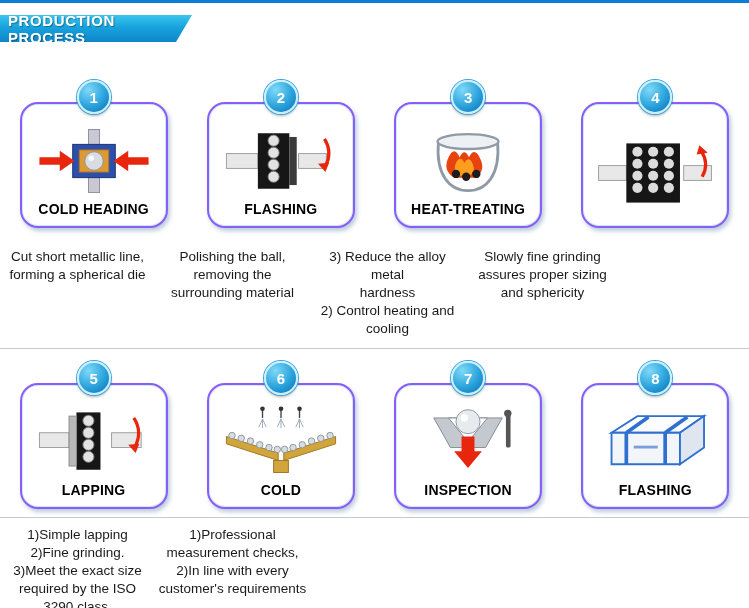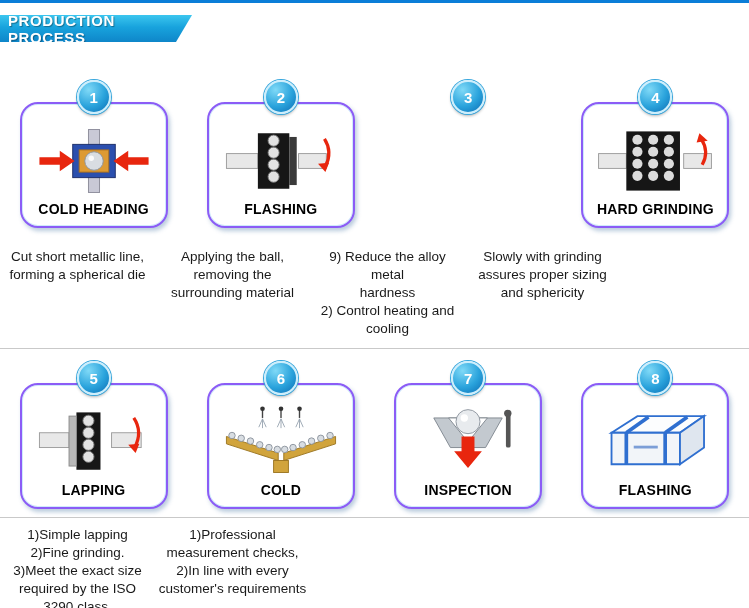--- a/index.html
+++ b/index.html
@@ -107,20 +107,34 @@
           <polygon points="113,52 105,43 117,42" fill="#e8260e"></polygon>
         </svg>
       </div>
       <div class="card-title">FLASHING</div>
     </div>
   </div>
 
   <div class="step-cell">
     <div class="badge">
       <span>3</span>
+    </div>
+    <div class="card">
+      <div class="icon-wrap">
+        <svg class="icon" viewBox="0 0 130 80">
+          <path d="M33 20 C30 55 45 72 65 72 C85 72 100 55 97 20" fill="#fdfdfd" stroke="#8f9aa6" stroke-width="3"></path>
+          <ellipse cx="65" cy="19" rx="33" ry="8" fill="#eef1f4" stroke="#8f9aa6" stroke-width="2.5"></ellipse>
+          <path d="M44 36 q6 -13 12 0 q5 -11 10 0 q6 -12 12 1 q7 14 -6 21 l-22 0 q-13 -8 -6 -22 z" fill="#e8430f"></path>
+          <path d="M52 42 q5 -9 9 0 q5 -8 9 1 q4 9 -4 13 l-10 0 q-8 -5 -4 -14 z" fill="#ff9d1e"></path>
+          <circle cx="52" cy="54" r="4.5" fill="#1d1d1d"></circle>
+          <circle cx="63" cy="57" r="4.5" fill="#1d1d1d"></circle>
+          <circle cx="74" cy="54" r="4.5" fill="#1d1d1d"></circle>
+        </svg>
+      </div>
+      <div class="card-title">HEAT-TREATING</div>
     </div>
   </div>
 
   <div class="step-cell">
     <div class="badge">
       <span>4</span>
     </div>
     <div class="card">
       <div class="icon-wrap">
         <svg class="icon" viewBox="0 0 130 80">
@@ -136,36 +150,35 @@
           <circle cx="46" cy="43" r="5.5" fill="#dcdcdc"></circle>
             <circle cx="63" cy="43" r="5.5" fill="#dcdcdc"></circle>
             <circle cx="80" cy="43" r="5.5" fill="#dcdcdc"></circle>
           <circle cx="46" cy="56" r="5.5" fill="#dcdcdc"></circle>
             <circle cx="63" cy="56" r="5.5" fill="#dcdcdc"></circle>
             <circle cx="80" cy="56" r="5.5" fill="#dcdcdc"></circle>
           <path d="M116 44 q8 -14 -1 -28" fill="none" stroke="#e8260e" stroke-width="3.5"></path>
           <polygon points="113,10 122,18 110,20" fill="#e8260e"></polygon>
         </svg>
       </div>
-      <div class="card-title">HARD GRINDING</div>
     </div>
   </div>
 
 </div>
 
 <div class="desc-row">
   <div class="desc">Cut short metallic line,
 forming a spherical die</div>
-  <div class="desc">Applying the ball,
+  <div class="desc">Polishing the ball,
 removing the
 surrounding material</div>
-  <div class="desc">9) Reduce the alloy metal
+  <div class="desc">3) Reduce the alloy metal
 hardness
 2) Control heating and cooling</div>
-  <div class="desc">Slowly with grinding
+  <div class="desc">Slowly fine grinding
 assures proper sizing
 and sphericity</div>
 </div>
 
 <div class="divider one"></div>
 
 <div class="steps-row second">
 
   <div class="step-cell">
     <div class="badge">

